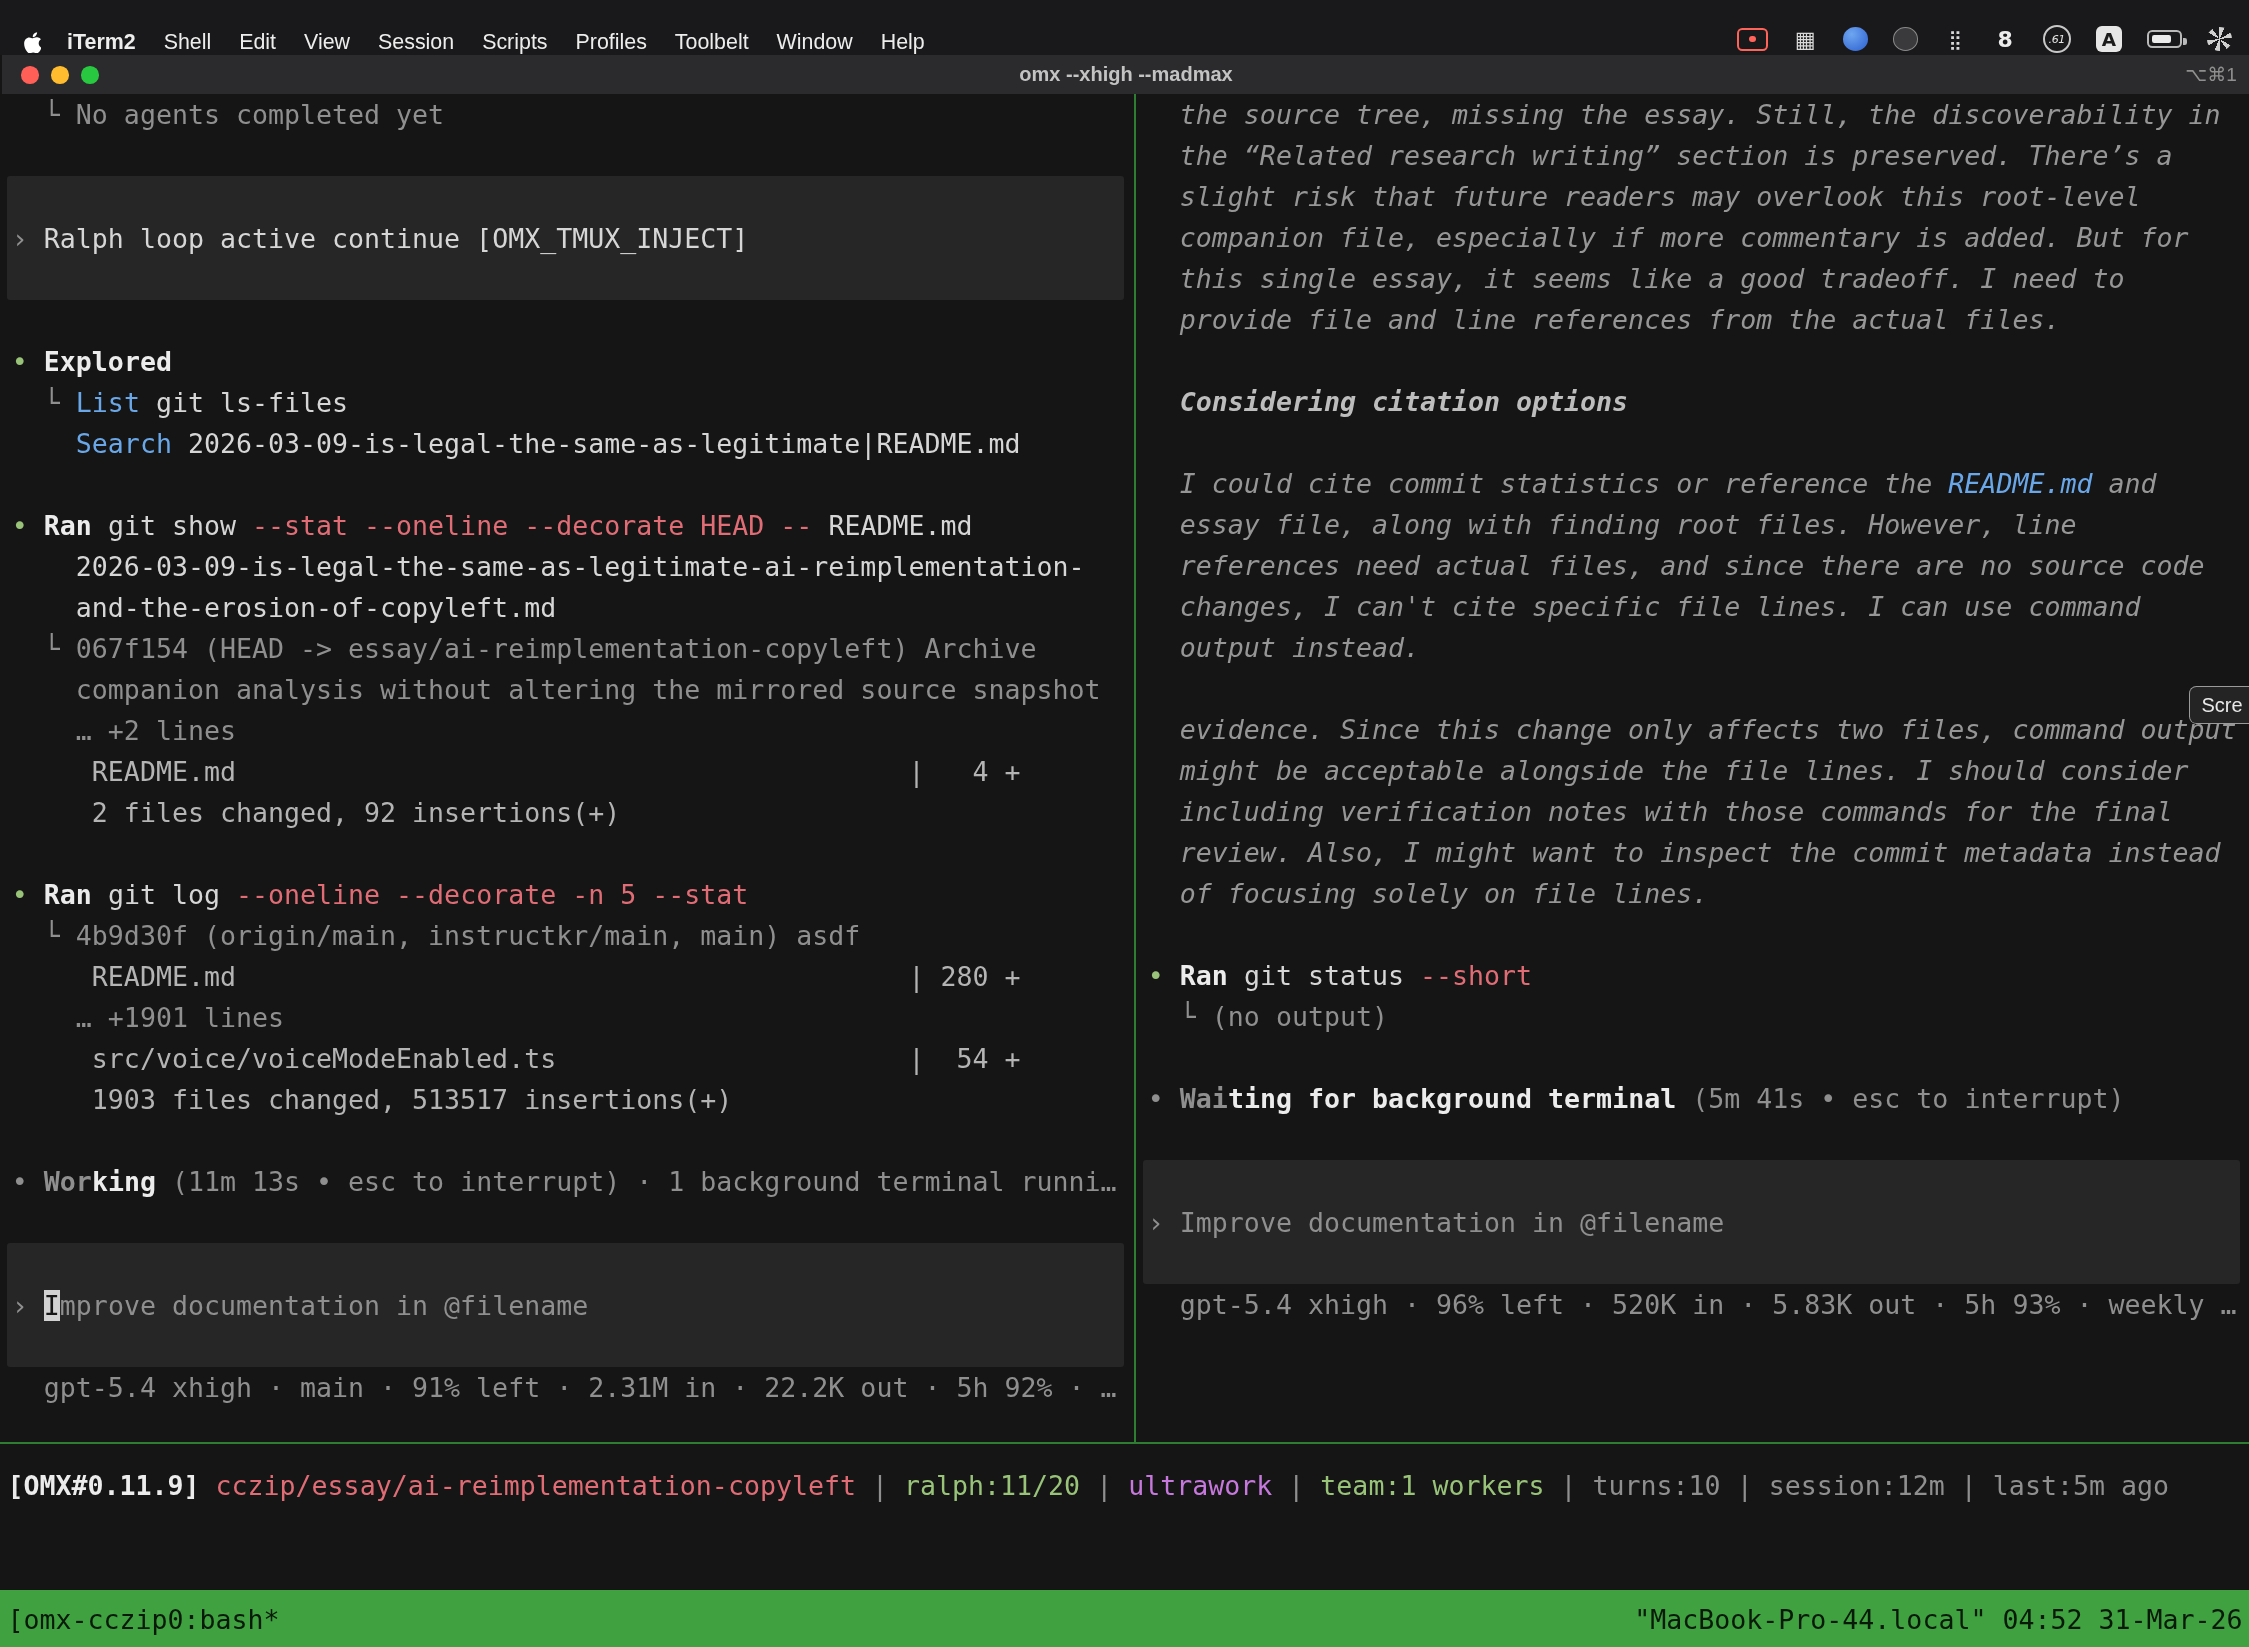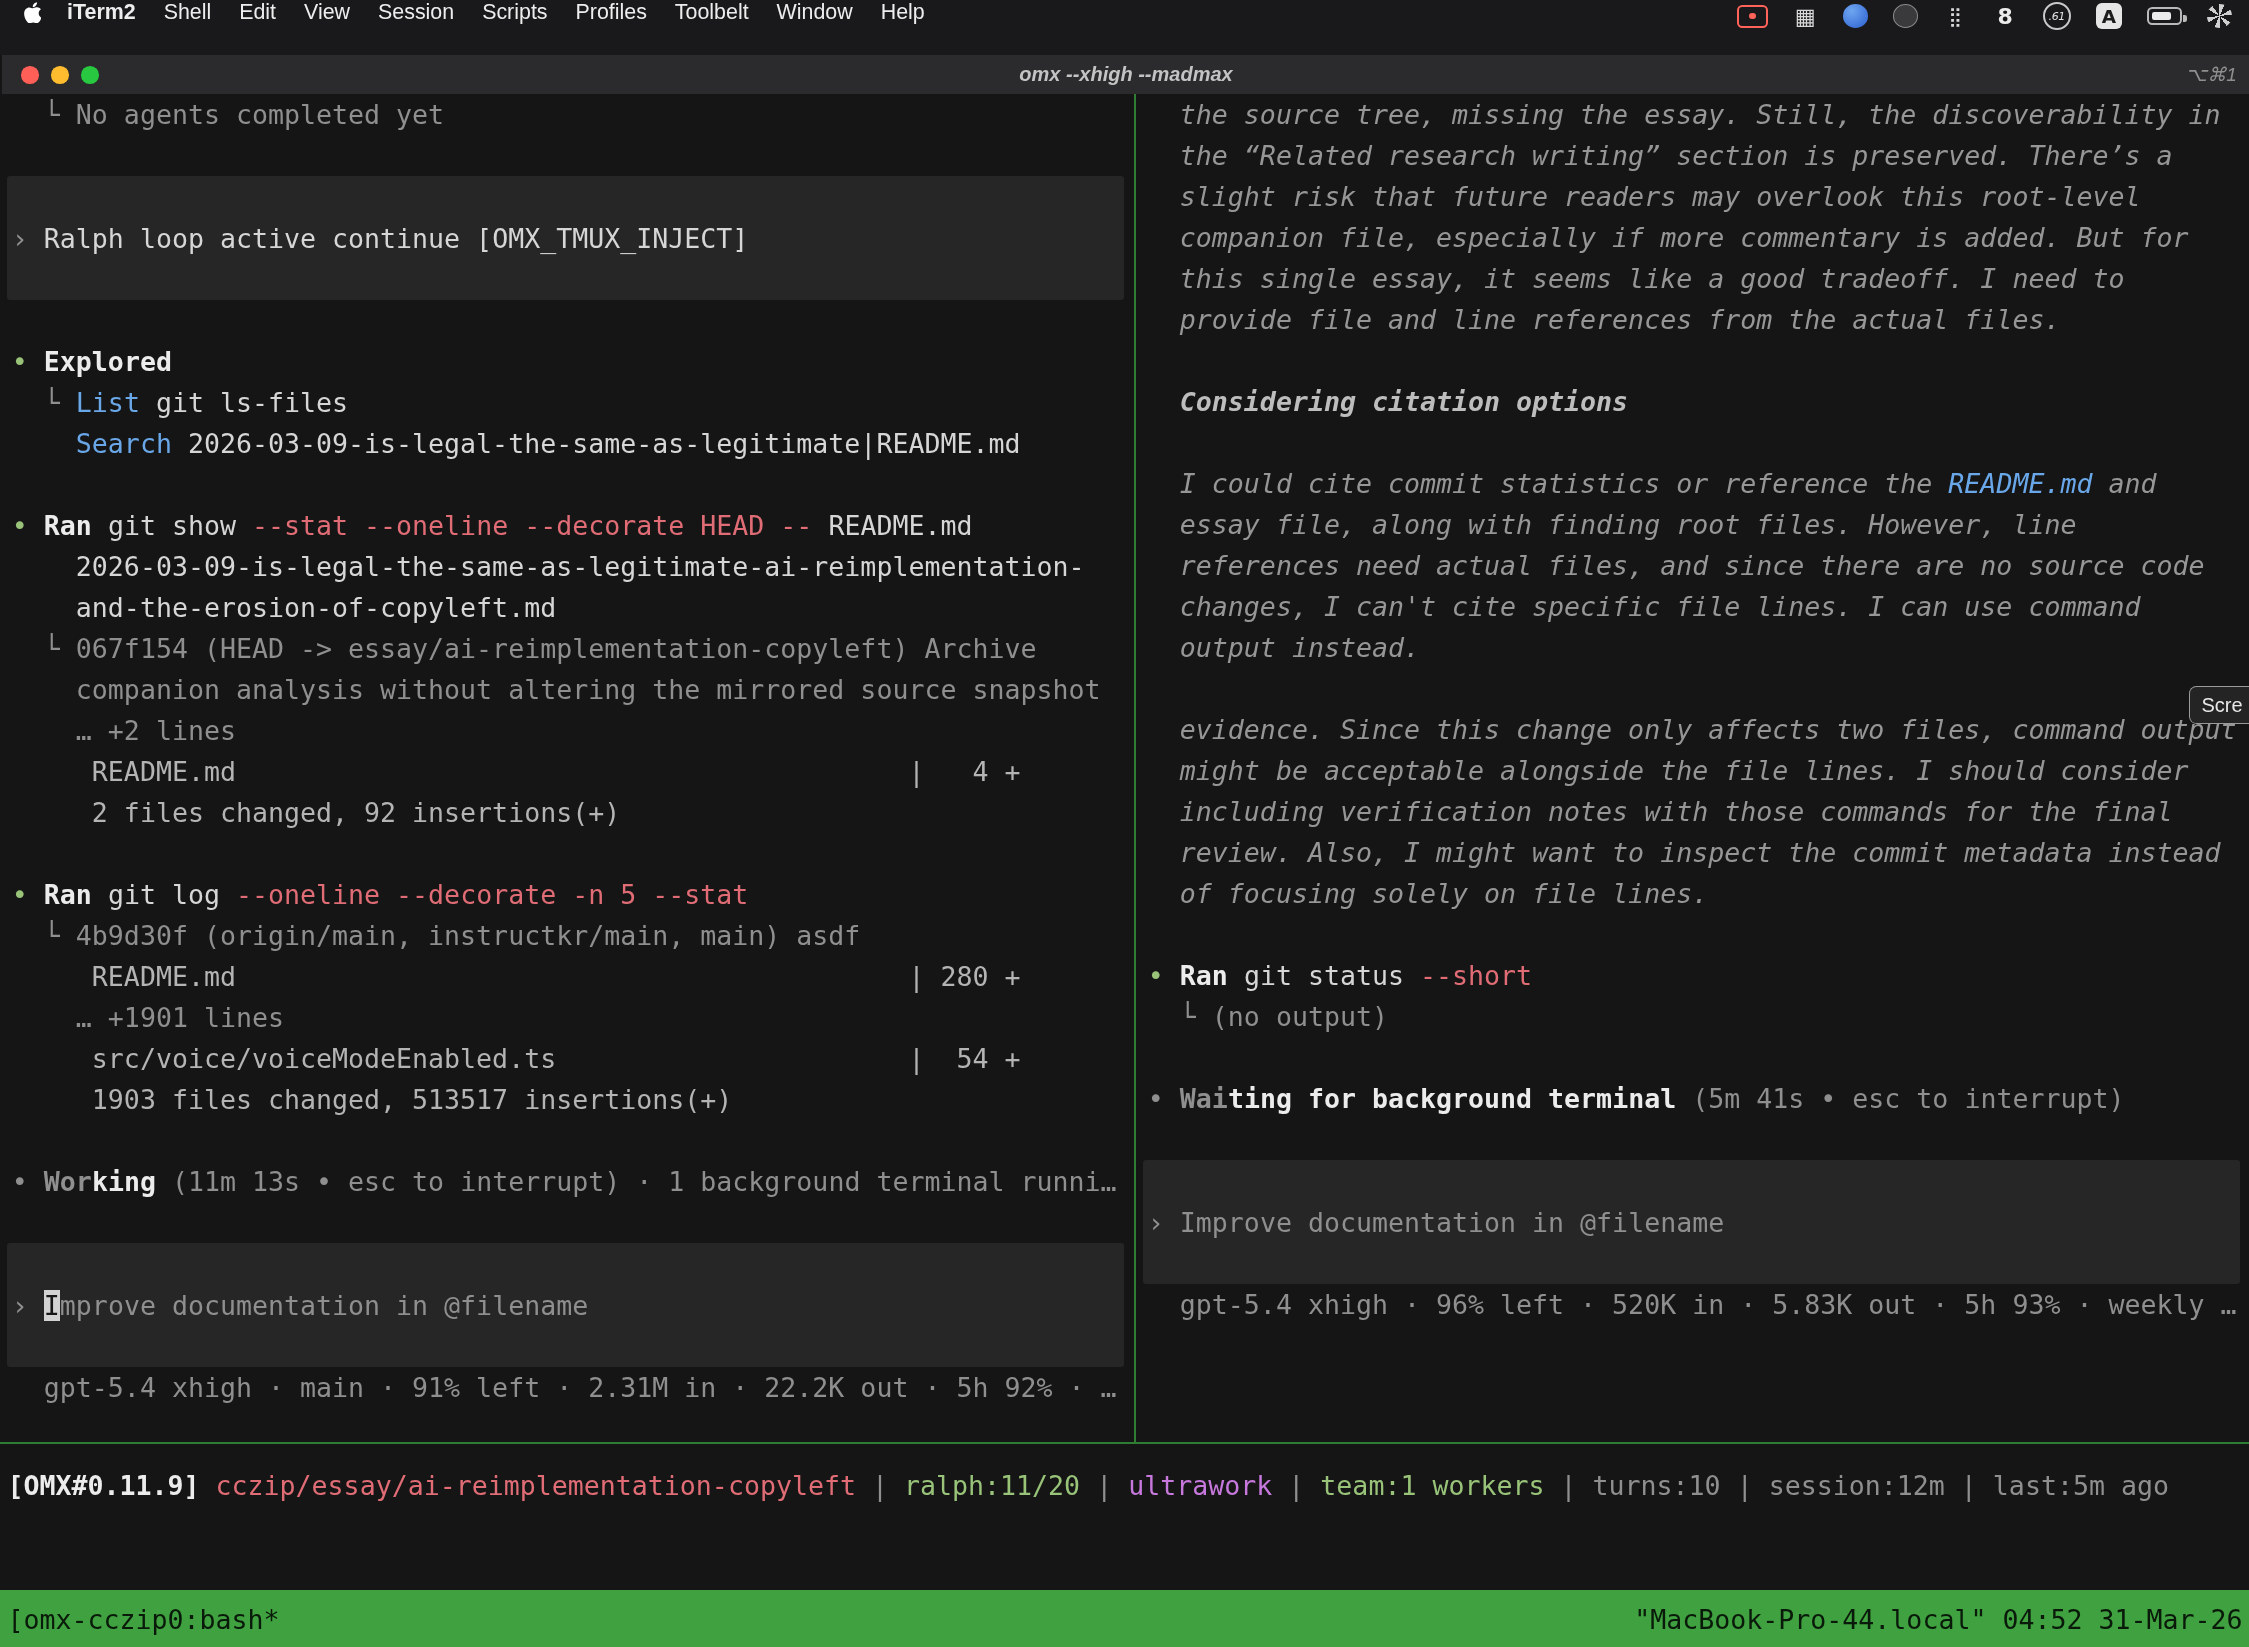--- a/index.html
+++ b/index.html
@@ -1,20 +1,20 @@
 <!DOCTYPE html>
 <html style="--bg: #151515; --panel: #262626; --text: #d6d6d6; --dim: #8f8f8f; --bright: #ececec; --light: #b4b4b4; --green: #98c379; --blue: #6aa7e8; --red: #e06c75; --magenta: #c678dd; --tmux-green: #3fa13f; --border-green: #2f7d33; --cursor: #d2d2d2; --close: #ff5f57; --minimize: #febc2e; --zoom: #28c840;font-size:11.8px"><head>
 <meta charset="utf-8">
 <style>
   html,body{margin:0;padding:0;background:#000;}
   .screen{position:relative;width:2250px;height:1648px;background:var(--bg,#151515);overflow:hidden;}
 
   
   .menubar{position:absolute;top:0;left:0;right:0;height:55px;background:#19191b;
-    display:flex;align-items:flex-start;justify-content:space-between;
+    display:flex;align-items:flex-end;justify-content:space-between;
     font-family:"Liberation Sans","DejaVu Sans",sans-serif;font-size:21.4px;color:#ededed;padding:0 17.7px;box-sizing:border-box;}
   .menu-left{display:flex;align-items:center;}
   .apple-wrap{padding:0 11.8px 0 5.9px;display:flex;align-items:center;}
   .menu-item{padding:0 14px;white-space:nowrap;}
   .menu-item.app{font-weight:700;}
   .menu-right{display:flex;align-items:center;gap:25px;}
   .mic{display:inline-flex;align-items:center;justify-content:center;height:32px;min-width:25px;
        color:#e3e3e3;font-family:"DejaVu Sans",sans-serif;font-size:20.7px;position:relative;}
   .ic-rec{width:26.6px;height:19px;border:2.2px solid #ff6359;border-radius:5.2px;}
   .ic-rec::after{content:"";position:absolute;left:50%;top:50%;width:6.6px;height:6.6px;margin:-3.3px 0 0 -3.3px;border-radius:50%;background:#ff6359;}
@@ -24,21 +24,21 @@
   .ic-dots{font-size:19px;color:#d8d8d8;}
   .ic-eight{font-weight:700;color:#ececec;font-size:22px;}
   .ic-gauge{width:28px;height:28px;border:2.2px solid #c8c8c8;border-radius:50%;font-size:11px;letter-spacing:-0.4px;box-sizing:border-box;font-style:italic;}
   .ic-a{width:26.6px;height:26.6px;background:#e6e6e6;color:#1c1c1c;border-radius:5.9px;font-weight:700;font-size:18.5px;}
   .ic-batt{width:35px;height:17.7px;border:2.2px solid #b9b9b9;border-radius:5.2px;box-sizing:border-box;}
   .ic-batt::before{content:"";position:absolute;left:3px;top:3px;bottom:3px;width:18.5px;background:#ececec;border-radius:2.2px;}
   .ic-batt::after{content:"";position:absolute;right:-6.6px;top:5.9px;width:4.4px;height:7.4px;background:#b9b9b9;border-radius:0 2.2px 2.2px 0;}
   .ic-fan{width:23.6px;height:23.6px;border-radius:50%;background:repeating-conic-gradient(#cfcfcf 0deg 24deg,transparent 24deg 60deg);}
 
   
-  .titlebar{position:absolute;top:55px;left:2px;right:0;height:40px;background:#2b2b2d;border-bottom:0.7px solid #0c0c0c;box-sizing:border-box;font-style:italic;}
+  .titlebar{position:absolute;top:55px;left:2px;right:0;height:40px;background:#2b2b2d;border-bottom:0.7px solid #0c0c0c;box-sizing:border-box;}
   .traffic{position:absolute;left:19px;top:11px;display:flex;gap:12.5px;}
   .tl-btn{width:17.7px;height:17.7px;border-radius:50%;}
   .tl-btn.close{background:var(--close,#ff5f57);}
   .tl-btn.min{background:var(--minimize,#febc2e);}
   .tl-btn.max{background:var(--zoom,#28c840);}
   .wtitle{position:absolute;left:0;right:0;text-align:center;line-height:39px;color:#c3c3c3;
     font-family:"Liberation Sans",sans-serif;font-size:20px;font-weight:600;}
   .tb-shortcut{position:absolute;right:13.3px;top:0;line-height:39px;color:#8f8f8f;
     font-family:"Liberation Sans",sans-serif;font-size:19px;}
 

